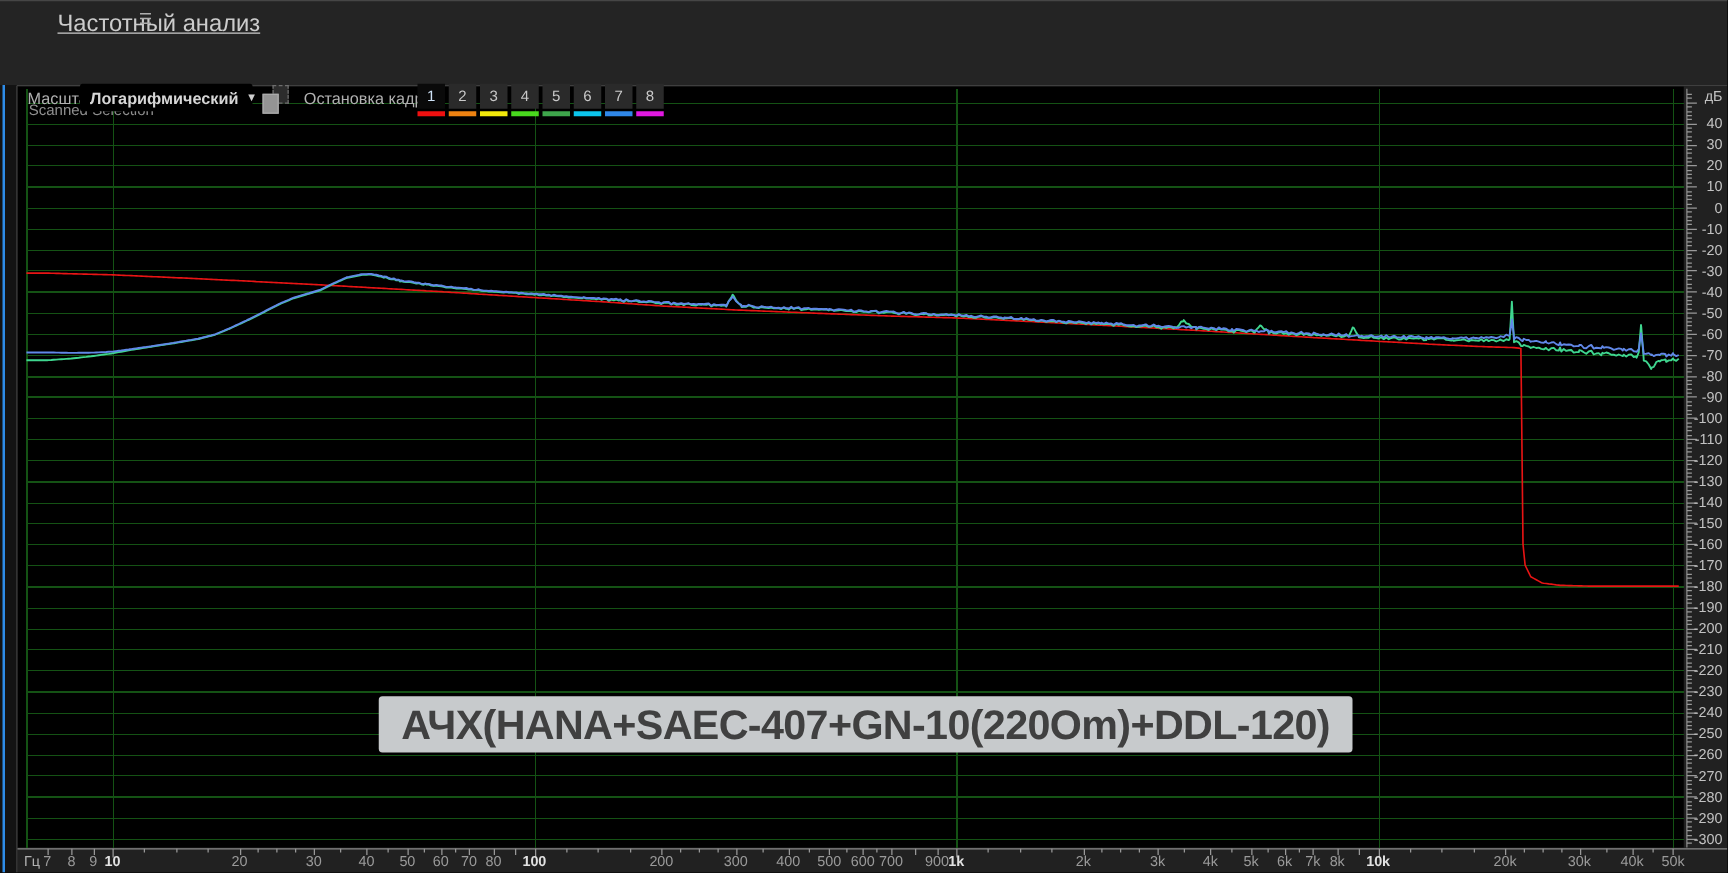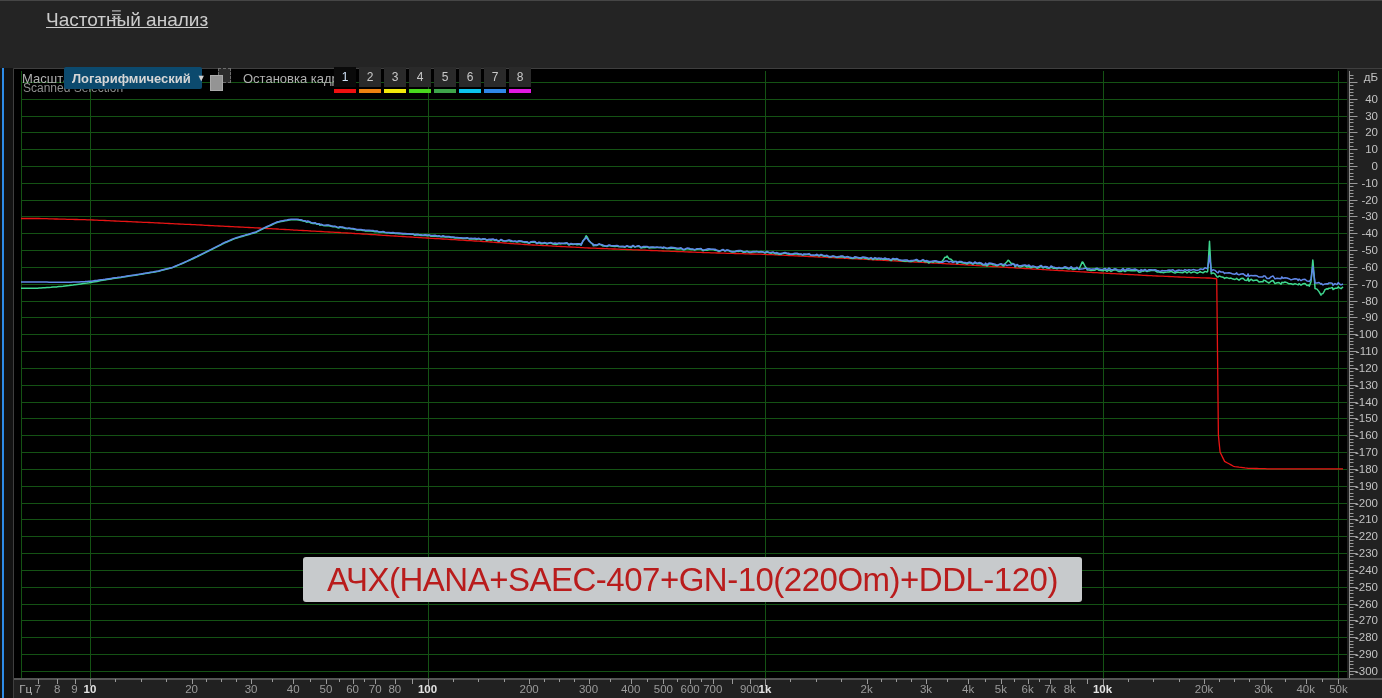--- a/index.html
+++ b/index.html
@@ -7,21 +7,21 @@
           font-family:"Liberation Sans",sans-serif;border-top:1px solid #464646;box-sizing:border-box;}
   .accent{position:absolute;left:2px;top:67px;width:2px;height:631px;z-index:4;}
   .left-gutter{position:absolute;left:0;top:67px;width:14px;bottom:0;background:#131313;z-index:1;}
   .titlebar{position:absolute;left:0;top:0;width:100%;height:30px;z-index:5;}
   .tab{position:absolute;left:46px;top:8px;font-size:19px;color:#cccccc;text-decoration:underline;cursor:default;}
   .menu-icon{position:absolute;left:111px;top:7px;font-size:12px;color:#adadad;}
   .toolbar{position:absolute;left:0;top:30px;width:100%;height:37px;z-index:5;}
   .lbl{position:absolute;top:40px;font-size:13px;color:#b0b0b0;}
   .lbl-scale{left:22px;}
   .lbl-freeze{left:243px;}
-  .dropdown{position:absolute;left:64px;top:36px;width:138px;height:22px;background:#0c4a6e;border-radius:2px;
+  .dropdown{position:absolute;left:64px;top:36px;width:138px;height:22px;background:#000000;border-radius:2px;
             display:flex;align-items:center;justify-content:space-between;padding:0 8px;box-sizing:border-box;cursor:default;}
   .dropdown .val{font-size:13px;font-weight:bold;color:#d6d6d6;white-space:nowrap;}
   .dropdown .dd-arrow{font-size:9px;color:#cfcfcf;margin-left:6px;}
   .copy-btn{position:absolute;left:208px;top:37px;width:24px;height:24px;}
   .copy-back{position:absolute;right:1px;top:0;width:11px;height:13px;border:1px dashed #6e6e6e;background:#2c2c2c;}
   .copy-front{position:absolute;left:2px;bottom:1px;width:11px;height:14px;background:#949494;border:1px solid #aaaaaa;}
   .holds{position:absolute;left:334px;top:36px;display:flex;gap:3px;}
   .hold{width:22px;cursor:default;}
   .hold .num{display:block;width:22px;height:20px;line-height:20px;text-align:center;background:#2a2a2a;
              color:#c9c9c9;font-size:12px;}
@@ -472,14 +472,14 @@
           <div class="bar" style="background: rgb(47, 135, 232);"></div>
         </div>
         <div class="hold">
           <span class="num">8</span>
           <div class="bar" style="background: rgb(224, 25, 224);"></div>
         </div>
       </div>
   </div>
 
   <div class="scanned">Scanned Selection</div>
-  <div class="caption" id="caption" style="background: rgb(199, 202, 204); color: #b91c1c;">АЧХ(HANA+SAEC-407+GN-10(220Om)+DDL-120)</div>
+  <div class="caption" id="caption" style="background: rgb(199, 202, 204); color: #404040; font-weight: bold;">АЧХ(HANA+SAEC-407+GN-10(220Om)+DDL-120)</div>
 </div>
 
 </body></html>

